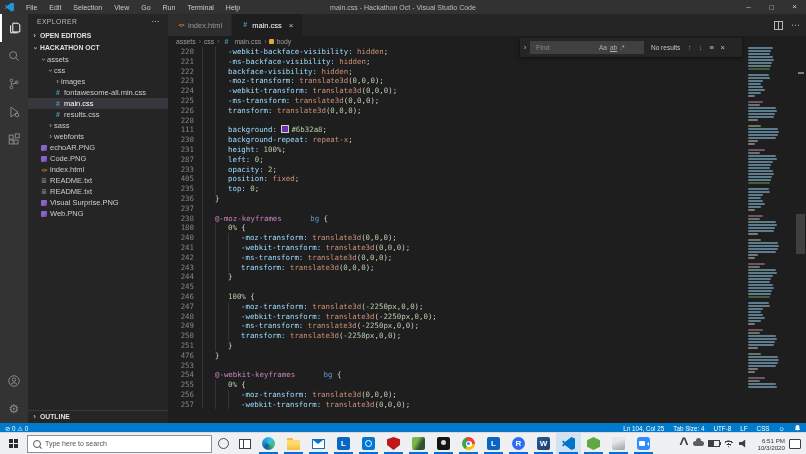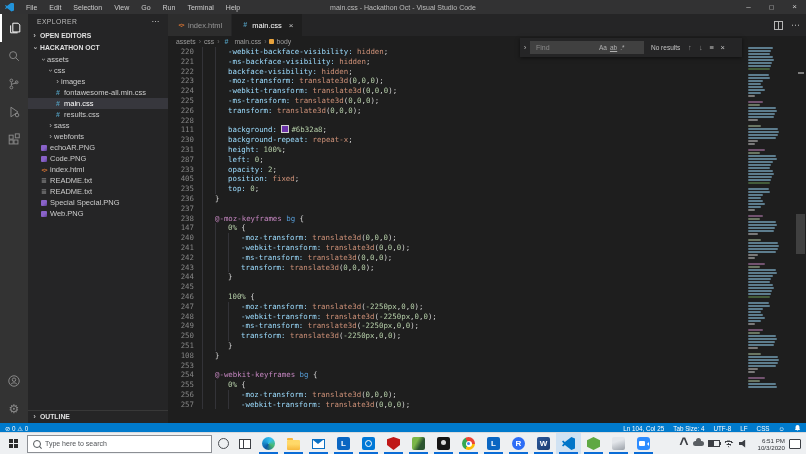--- a/index.html
+++ b/index.html
@@ -58,21 +58,21 @@
   .crumb{display:flex;align-items:center;gap:2px;cursor:pointer;}
   .crumb-sep{color:#6e6e6e;}
   .sym-body{width:5px;height:5px;border-radius:1px;background:#e8a33d;}
   
   .codearea{position:absolute;top:33px;left:0;right:58px;bottom:0;overflow:hidden;
             font-family:"DejaVu Sans Mono",monospace;font-size:7.4px;}
   .crow{height:9.8px;line-height:9.8px;display:flex;white-space:pre;}
   .ln{width:26px;padding-right:8px;text-align:right;color:#858585;flex:none;}
   .g{display:inline-block;width:12px;border-left:1px solid #333338;align-self:stretch;flex:none;}
   .tok-p{color:#9cdcfe;} .tok-v{color:#ce9178;} .tok-n{color:#b5cea8;}
-  .tok-u{color:#d4d4d4;} .tok-c{color:#6a9955;} .tok-a{color:#c586c0;} .tok-s{color:#569cd6;}
+  .tok-u{color:#d4d4d4;} .tok-c{color:#6a9955;} .tok-a{color:#c586c0;} .tok-s{color:#569cd6;margin-left:24px;}
   .swatch{display:inline-block;width:6px;height:6px;margin:0 2px -1px 0;border:1px solid #d0d0d0;}
   
   .minimap{position:absolute;top:33px;right:11px;width:47px;bottom:0;background:#1e1e1e;overflow:hidden;}
   .mrow{height:2px;margin-bottom:1px;border-radius:1px;}
   .scrollbar{position:absolute;top:22px;right:0;width:11px;bottom:0;}
   .sb-thumb{position:absolute;left:1px;right:1px;top:178px;height:40px;background:rgba(121,121,121,.38);}
   .ruler-mark{position:absolute;right:2px;top:36px;width:6px;height:2px;background:#7c7c7c;}
   
   .find{position:absolute;top:24px;right:64px;width:222px;height:19px;background:#252526;
         box-shadow:0 1px 4px rgba(0,0,0,.55);display:flex;align-items:center;font-size:7px;color:#cccccc;z-index:5;}
@@ -284,21 +284,21 @@
         <div class="trow lvl1">
           <span class="fic fic-txt">≣</span>
           <span>README.txt</span>
         </div>
         <div class="trow lvl1">
           <span class="fic fic-txt">≣</span>
           <span>README.txt</span>
         </div>
         <div class="trow lvl1">
           <span class="fic-img"></span>
-          <span>Special Special.PNG</span>
+          <span>Visual Surprise.PNG</span>
         </div>
         <div class="trow lvl1">
           <span class="fic-img"></span>
           <span>Web.PNG</span>
         </div>
       </div>
     <div class="sb-section outline-row">
       <span class="chev">›</span>
         <span>OUTLINE</span>
     </div>
@@ -354,34 +354,34 @@
         <div class="crow"><span class="ln">111</span><span class="g"></span><span class="g"></span><span class="tok-p">background:</span><span class="tok-u"> </span><span class="swatch" style="background: rgb(107, 50, 168);"></span><span class="tok-n">#6b32a8</span><span class="tok-u">;</span></div>
         <div class="crow"><span class="ln">230</span><span class="g"></span><span class="g"></span><span class="tok-p">background-repeat:</span><span class="tok-u"> </span><span class="tok-v">repeat-x</span><span class="tok-u">;</span></div>
         <div class="crow"><span class="ln">231</span><span class="g"></span><span class="g"></span><span class="tok-p">height:</span><span class="tok-u"> </span><span class="tok-n">100%</span><span class="tok-u">;</span></div>
         <div class="crow"><span class="ln">287</span><span class="g"></span><span class="g"></span><span class="tok-p">left:</span><span class="tok-u"> </span><span class="tok-n">0</span><span class="tok-u">;</span></div>
         <div class="crow"><span class="ln">233</span><span class="g"></span><span class="g"></span><span class="tok-p">opacity:</span><span class="tok-u"> </span><span class="tok-n">2</span><span class="tok-u">;</span></div>
         <div class="crow"><span class="ln">405</span><span class="g"></span><span class="g"></span><span class="tok-p">position:</span><span class="tok-u"> </span><span class="tok-v">fixed</span><span class="tok-u">;</span></div>
         <div class="crow"><span class="ln">235</span><span class="g"></span><span class="g"></span><span class="tok-p">top:</span><span class="tok-u"> </span><span class="tok-n">0</span><span class="tok-u">;</span></div>
         <div class="crow"><span class="ln">236</span><span class="g"></span><span class="tok-u">}</span></div>
         <div class="crow"><span class="ln">237</span><span class="g"></span></div>
         <div class="crow"><span class="ln">238</span><span class="g"></span><span class="tok-a">@-moz-keyframes</span><span class="tok-u"> </span><span class="tok-s">bg</span><span class="tok-u"> {</span></div>
-        <div class="crow"><span class="ln">147</span><span class="g"></span><span class="g"></span><span class="tok-n">0%</span><span class="tok-u"> {</span></div>
+        <div class="crow"><span class="ln">180</span><span class="g"></span><span class="g"></span><span class="tok-n">0%</span><span class="tok-u"> {</span></div>
         <div class="crow"><span class="ln">240</span><span class="g"></span><span class="g"></span><span class="g"></span><span class="tok-p">-moz-transform:</span><span class="tok-u"> </span><span class="tok-v">translate3d</span><span class="tok-u">(</span><span class="tok-n">0</span><span class="tok-u">,</span><span class="tok-n">0</span><span class="tok-u">,</span><span class="tok-n">0</span><span class="tok-u">);</span></div>
         <div class="crow"><span class="ln">241</span><span class="g"></span><span class="g"></span><span class="g"></span><span class="tok-p">-webkit-transform:</span><span class="tok-u"> </span><span class="tok-v">translate3d</span><span class="tok-u">(</span><span class="tok-n">0</span><span class="tok-u">,</span><span class="tok-n">0</span><span class="tok-u">,</span><span class="tok-n">0</span><span class="tok-u">);</span></div>
         <div class="crow"><span class="ln">242</span><span class="g"></span><span class="g"></span><span class="g"></span><span class="tok-p">-ms-transform:</span><span class="tok-u"> </span><span class="tok-v">translate3d</span><span class="tok-u">(</span><span class="tok-n">0</span><span class="tok-u">,</span><span class="tok-n">0</span><span class="tok-u">,</span><span class="tok-n">0</span><span class="tok-u">);</span></div>
         <div class="crow"><span class="ln">243</span><span class="g"></span><span class="g"></span><span class="g"></span><span class="tok-p">transform:</span><span class="tok-u"> </span><span class="tok-v">translate3d</span><span class="tok-u">(</span><span class="tok-n">0</span><span class="tok-u">,</span><span class="tok-n">0</span><span class="tok-u">,</span><span class="tok-n">0</span><span class="tok-u">);</span></div>
         <div class="crow"><span class="ln">244</span><span class="g"></span><span class="g"></span><span class="tok-u">}</span></div>
         <div class="crow"><span class="ln">245</span><span class="g"></span><span class="g"></span></div>
         <div class="crow"><span class="ln">246</span><span class="g"></span><span class="g"></span><span class="tok-n">100%</span><span class="tok-u"> {</span></div>
         <div class="crow"><span class="ln">247</span><span class="g"></span><span class="g"></span><span class="g"></span><span class="tok-p">-moz-transform:</span><span class="tok-u"> </span><span class="tok-v">translate3d</span><span class="tok-u">(</span><span class="tok-n">-2250px</span><span class="tok-u">,</span><span class="tok-n">0</span><span class="tok-u">,</span><span class="tok-n">0</span><span class="tok-u">);</span></div>
         <div class="crow"><span class="ln">248</span><span class="g"></span><span class="g"></span><span class="g"></span><span class="tok-p">-webkit-transform:</span><span class="tok-u"> </span><span class="tok-v">translate3d</span><span class="tok-u">(</span><span class="tok-n">-2250px</span><span class="tok-u">,</span><span class="tok-n">0</span><span class="tok-u">,</span><span class="tok-n">0</span><span class="tok-u">);</span></div>
         <div class="crow"><span class="ln">249</span><span class="g"></span><span class="g"></span><span class="g"></span><span class="tok-p">-ms-transform:</span><span class="tok-u"> </span><span class="tok-v">translate3d</span><span class="tok-u">(</span><span class="tok-n">-2250px</span><span class="tok-u">,</span><span class="tok-n">0</span><span class="tok-u">,</span><span class="tok-n">0</span><span class="tok-u">);</span></div>
         <div class="crow"><span class="ln">250</span><span class="g"></span><span class="g"></span><span class="g"></span><span class="tok-p">transform:</span><span class="tok-u"> </span><span class="tok-v">translate3d</span><span class="tok-u">(</span><span class="tok-n">-2250px</span><span class="tok-u">,</span><span class="tok-n">0</span><span class="tok-u">,</span><span class="tok-n">0</span><span class="tok-u">);</span></div>
         <div class="crow"><span class="ln">251</span><span class="g"></span><span class="g"></span><span class="tok-u">}</span></div>
-        <div class="crow"><span class="ln">108</span><span class="g"></span><span class="tok-u">}</span></div>
+        <div class="crow"><span class="ln">476</span><span class="g"></span><span class="tok-u">}</span></div>
         <div class="crow"><span class="ln">253</span><span class="g"></span></div>
         <div class="crow"><span class="ln">254</span><span class="g"></span><span class="tok-a">@-webkit-keyframes</span><span class="tok-u"> </span><span class="tok-s">bg</span><span class="tok-u"> {</span></div>
         <div class="crow"><span class="ln">255</span><span class="g"></span><span class="g"></span><span class="tok-n">0%</span><span class="tok-u"> {</span></div>
         <div class="crow"><span class="ln">256</span><span class="g"></span><span class="g"></span><span class="g"></span><span class="tok-p">-moz-transform:</span><span class="tok-u"> </span><span class="tok-v">translate3d</span><span class="tok-u">(</span><span class="tok-n">0</span><span class="tok-u">,</span><span class="tok-n">0</span><span class="tok-u">,</span><span class="tok-n">0</span><span class="tok-u">);</span></div>
         <div class="crow"><span class="ln">257</span><span class="g"></span><span class="g"></span><span class="g"></span><span class="tok-p">-webkit-transform:</span><span class="tok-u"> </span><span class="tok-v">translate3d</span><span class="tok-u">(</span><span class="tok-n">0</span><span class="tok-u">,</span><span class="tok-n">0</span><span class="tok-u">,</span><span class="tok-n">0</span><span class="tok-u">);</span></div>
       </div>
     <div class="minimap" id="minimap">
         <div class="mrow" style="width: 25.12px; background: rgb(156, 220, 254); opacity: 0.5;"></div>
         <div class="mrow" style="width: 23.44px; background: rgb(156, 220, 254); opacity: 0.5;"></div>
         <div class="mrow" style="width: 21.76px; background: rgb(156, 220, 254); opacity: 0.5;"></div>

